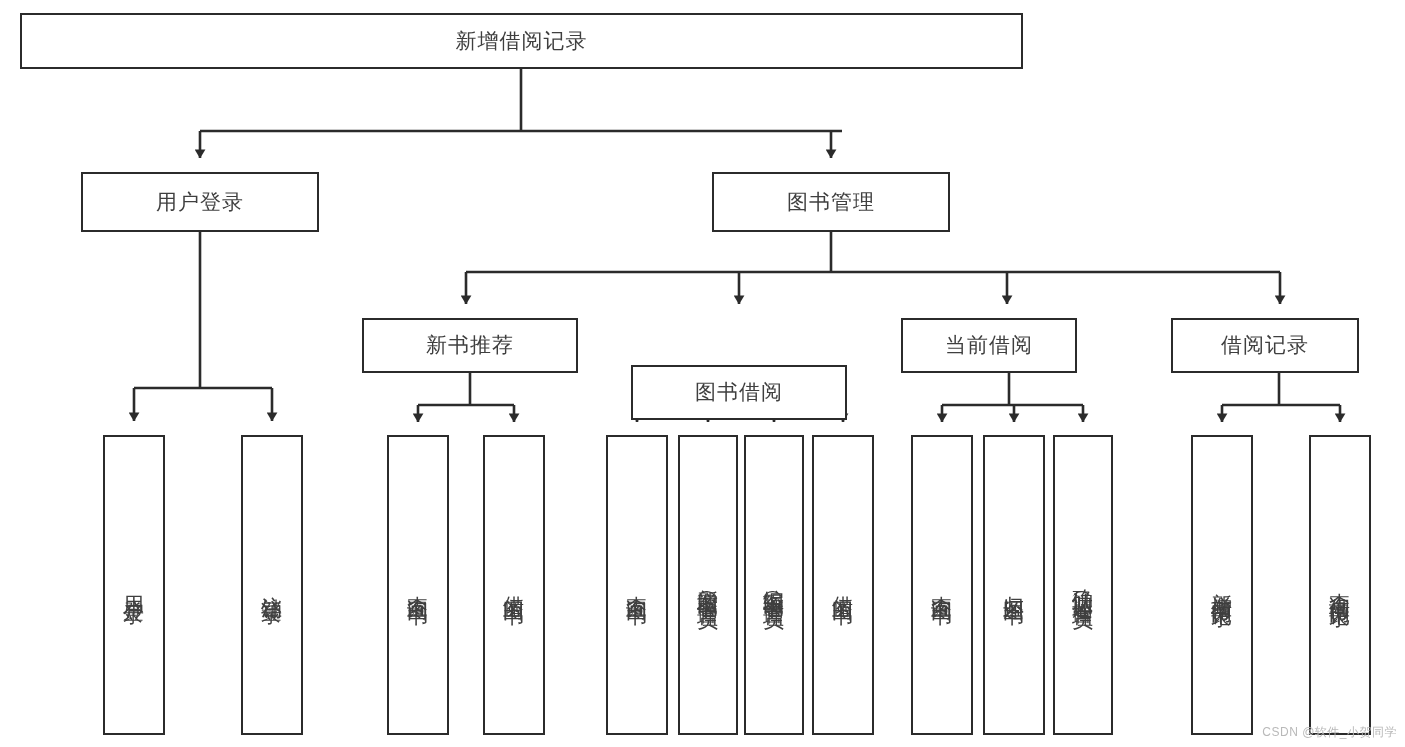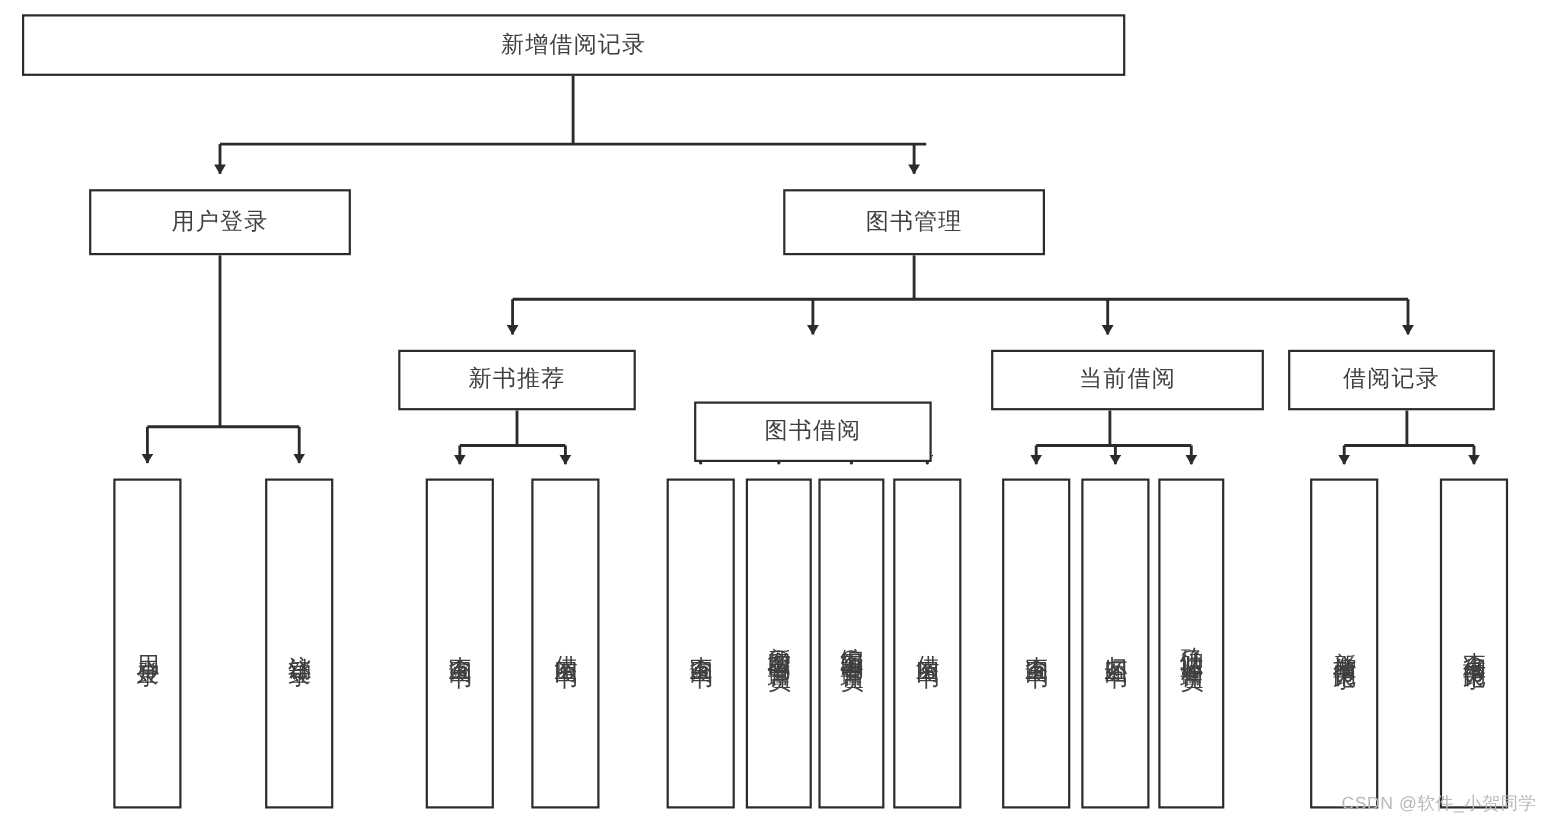--- a/index.html
+++ b/index.html
@@ -53,21 +53,21 @@
     writing-mode: vertical-rl;
     text-orientation: upright;
     font-size: 21px;
     letter-spacing: 3px;
     line-height: 1;
   }
   #watermark {
     position: absolute;
     right: 8px;
     bottom: 6px;
-    font-size: 16px;
+    font-size: 12px;
     color: #b9b9b9;
     letter-spacing: 0.5px;
     white-space: nowrap;
   }
 </style>
 </head>
 <body>
 
 <div id="canvas">
 
@@ -131,21 +131,21 @@
   <div class="node horiz" id="n-l2-0" style="left: 362px; top: 318px; width: 216px; height: 55px;">
     <span class="label">新书推荐</span>
   </div>
 
   <div class="node horiz" id="n-l1-1" style="left: 712px; top: 172px; width: 238px; height: 60px;">
     <span class="label">图书管理</span>
   </div>
   <div class="node horiz" id="n-l2-1" style="left: 631px; top: 318px; width: 216px; height: 55px; margin-top: 47px;">
     <span class="label">图书借阅</span>
   </div>
-  <div class="node horiz" id="n-l2-2" style="left: 901px; top: 318px; width: 248px; height: 55px; align-items: center;">
+  <div class="node horiz" id="n-l2-2" style="left: 901px; top: 318px; width: 176px; height: 55px; align-items: center;">
     <span class="label">当前借阅</span>
   </div>
   <div class="node horiz" id="n-l2-3" style="left: 1171px; top: 318px; width: 188px; height: 55px;">
     <span class="label">借阅记录</span>
   </div>
 
   <div class="node vert" id="n-lf-0" style="left: 103px; top: 435px; width: 62px; height: 300px;">
     <span class="label">用户登录</span>
   </div>
   <div class="node vert" id="n-lf-1" style="left: 241px; top: 435px; width: 62px; height: 300px;">

